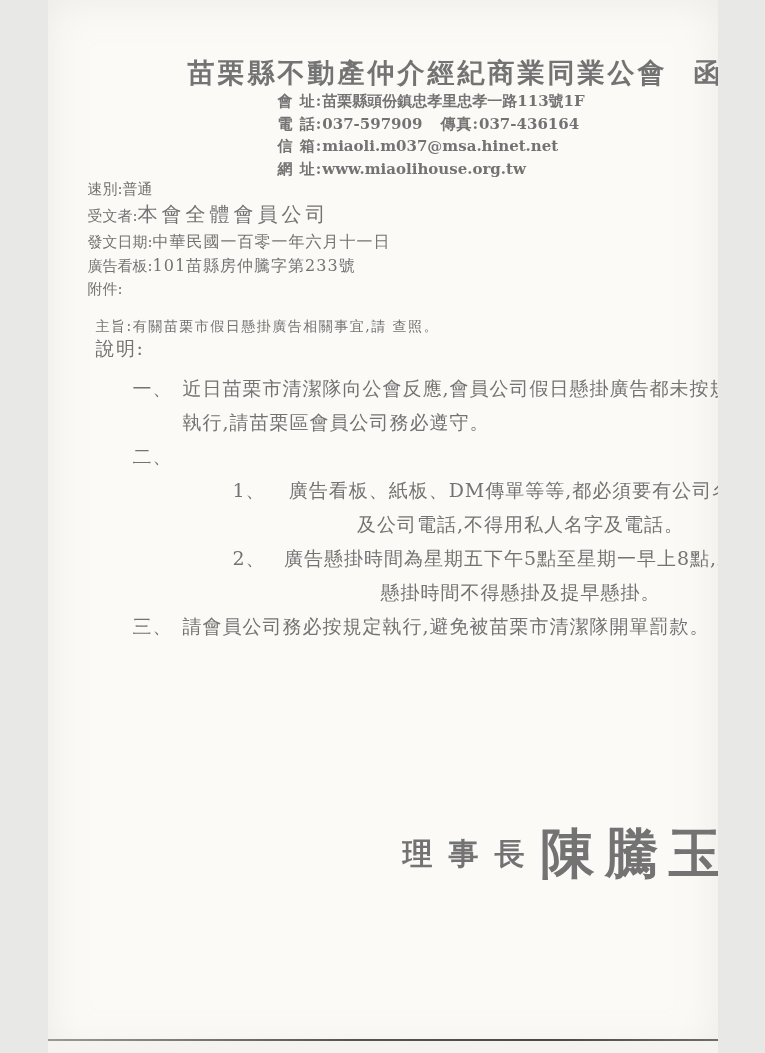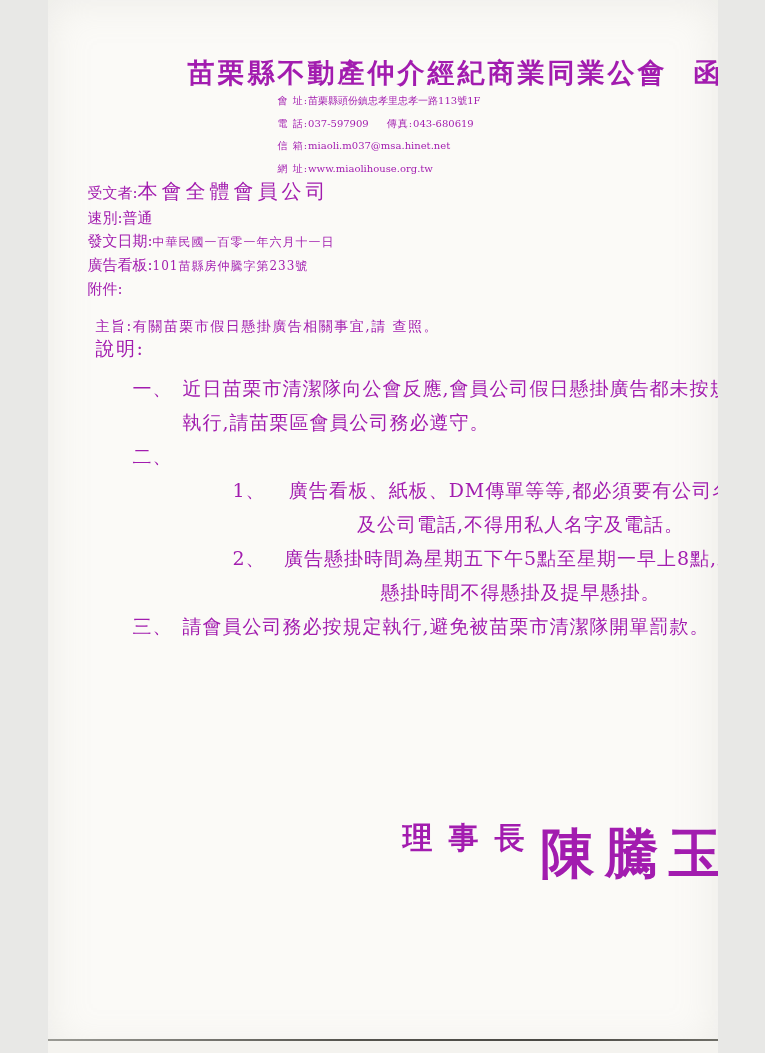--- a/index.html
+++ b/index.html
@@ -9,60 +9,61 @@
   }
   .page {
     position: relative;
     width: 670px;
     height: 1053px;
     margin: 0 auto;
     background: #fbfaf7;
     box-shadow: inset 0 0 40px rgba(190,190,185,0.25);
     overflow: hidden;
     font-family: "DejaVu Serif", "Liberation Serif", serif;
-    color: #a21caf;
+    color: #737373;
   }
   
   .title-row {
     position: absolute;
     top: 55px;
     left: 140px;
     font-size: 27px;
     font-weight: bold;
     letter-spacing: 3px;
     white-space: nowrap;
   }
   .doc-type {
     display: inline-block;
     margin-left: 26px;
   }
   .contact {
     position: absolute;
     top: 90px;
     left: 230px;
-    font-size: 10px;
+    font-size: 15px;
     line-height: 22.5px;
     white-space: nowrap;
+    font-weight: bold;
   }
   .contact .lbl {
     display: inline-block;
     letter-spacing: 1px;
   }
   .contact .fax-lbl { margin-left: 18px; text-align: center; }
   
   .meta {
     position: absolute;
     top: 178px;
     left: 40px;
     white-space: nowrap;
   }
   .meta-line { font-size: 15px; line-height: 23px; }
   .recipient-line { line-height: 27px; }
   .recipient-value { font-size: 20px; letter-spacing: 4px; }
-  .date-line .val, .ref-line .val { font-size: 12px; letter-spacing: 1px; }
+  .date-line .val, .ref-line .val { font-size: 16px; letter-spacing: 1px; }
   
   .subject-line {
     position: absolute;
     top: 318px;
     left: 48px;
     font-size: 14px;
     letter-spacing: 1.5px;
     white-space: nowrap;
   }
   .explain-line {
@@ -86,21 +87,21 @@
   .item .no { flex: 0 0 auto; width: 50px; }
   .item.lvl2 .no { width: 48px; }
   .item.lvl1 .text { width: 580px; }
   .item.lvl2 .text { width: 480px; text-align: center; }
   
   .signature {
     position: absolute;
     top: 818px;
     left: 355px;
     display: flex;
-    align-items: flex-start;
+    align-items: center;
     white-space: nowrap;
   }
   .sig-title {
     font-size: 30px;
     font-weight: bold;
     letter-spacing: 16px;
   }
   .sig-name {
     font-size: 54px;
     font-weight: bold;
@@ -140,36 +141,36 @@
 
   <div class="title-row">
     <span>苗栗縣不動產仲介經紀商業同業公會</span><span class="doc-type">函</span>
   </div>
 
   <div class="contact">
     <div>
       <span class="lbl">會 址:</span><span>苗栗縣頭份鎮忠孝里忠孝一路113號1F</span>
     </div>
     <div>
-      <span class="lbl">電 話:</span><span>037-597909</span><span class="lbl fax-lbl">傳真:</span><span>043-680619</span>
+      <span class="lbl">電 話:</span><span>037-597909</span><span class="lbl fax-lbl">傳真:</span><span>037-436164</span>
     </div>
     <div>
       <span class="lbl">信 箱:</span><span>miaoli.m037@msa.hinet.net</span>
     </div>
     <div>
       <span class="lbl">網 址:</span><span>www.miaolihouse.org.tw</span>
     </div>
   </div>
 
   <div class="meta">
+    <div class="meta-line">
+      <span>速別:</span><span>普通</span>
+    </div>
     <div class="meta-line recipient-line">
       <span>受文者:</span><span class="recipient-value">本會全體會員公司</span>
-    </div>
-    <div class="meta-line">
-      <span>速別:</span><span>普通</span>
     </div>
     <div class="meta-line date-line">
       <span>發文日期:</span><span class="val">中華民國一百零一年六月十一日</span>
     </div>
     <div class="meta-line ref-line">
       <span>廣告看板:</span><span class="val">101苗縣房仲騰字第233號</span>
     </div>
     <div class="meta-line">
       <span>附件:</span>
     </div>

